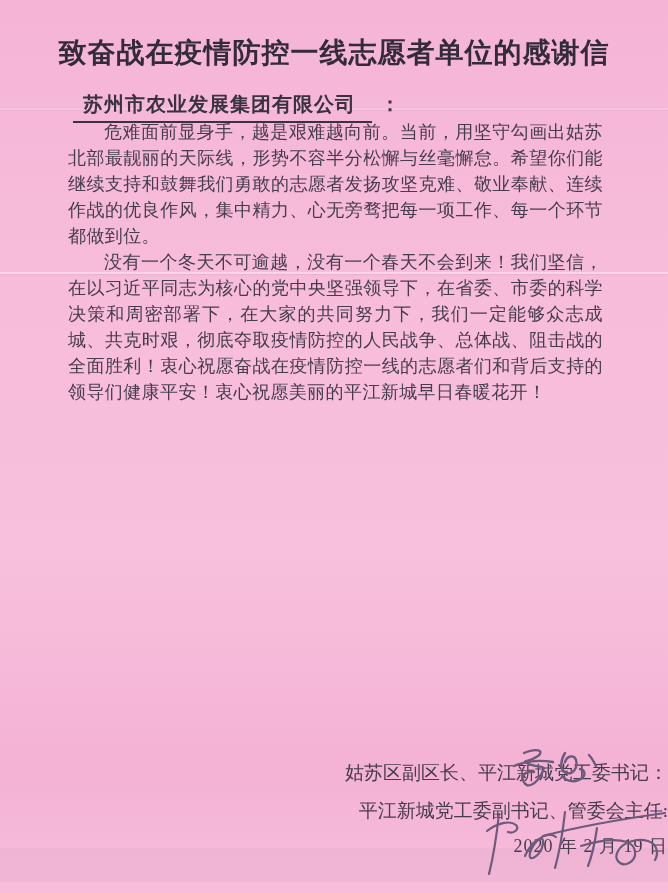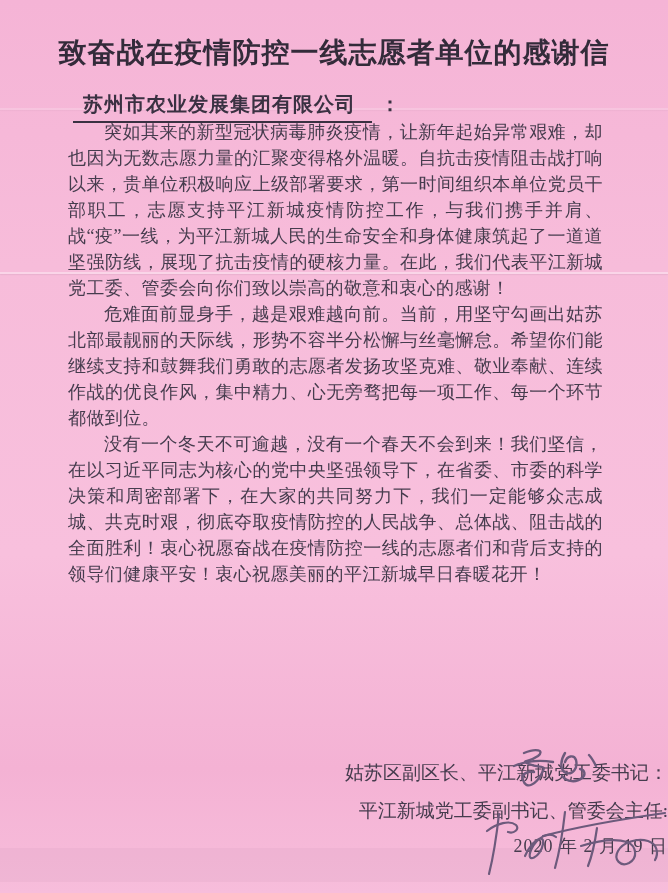--- a/index.html
+++ b/index.html
@@ -73,21 +73,20 @@
   <div class="crease c1"></div>
   <div class="bottom-band"></div>
 
   <div class="page-title">致奋战在疫情防控一线志愿者单位的感谢信</div>
 
   <div class="addressee-line">
     <span class="name">苏州市农业发展集团有限公司</span><span class="colon">：</span>
   </div>
 
   <div class="letter-body">
-    <p>突如其来的新型冠状病毒肺炎疫情，让新年起始异常艰难，却也因为无数志愿力量的汇聚变得格外温暖。自抗击疫情阻击战打响以来，贵单位积极响应上级部署要求，第一时间组织本单位党员干部职工，志愿支持平江新城疫情防控工作，与我们携手并肩、战“疫”一线，为平江新城人民的生命安全和身体健康筑起了一道道坚强防线，展现了抗击疫情的硬核力量。在此，我们代表平江新城党工委、管委会向你们致以崇高的敬意和衷心的感谢！</p>
     <p>危难面前显身手，越是艰难越向前。当前，用坚守勾画出姑苏北部最靓丽的天际线，形势不容半分松懈与丝毫懈怠。希望你们能继续支持和鼓舞我们勇敢的志愿者发扬攻坚克难、敬业奉献、连续作战的优良作风，集中精力、心无旁骛把每一项工作、每一个环节都做到位。</p>
     <p>没有一个冬天不可逾越，没有一个春天不会到来！我们坚信，在以习近平同志为核心的党中央坚强领导下，在省委、市委的科学决策和周密部署下，在大家的共同努力下，我们一定能够众志成城、共克时艰，彻底夺取疫情防控的人民战争、总体战、阻击战的全面胜利！衷心祝愿奋战在疫情防控一线的志愿者们和背后支持的领导们健康平安！衷心祝愿美丽的平江新城早日春暖花开！</p>
   </div>
 
   <div class="signoff signoff-line1">姑苏区副区长、平江新城党工委书记：</div>
 
   <div class="signoff signoff-line2">平江新城党工委副书记、管委会主任:</div>
 
   <div class="signoff signoff-date">2020 年 2 月 19 日</div>
 

